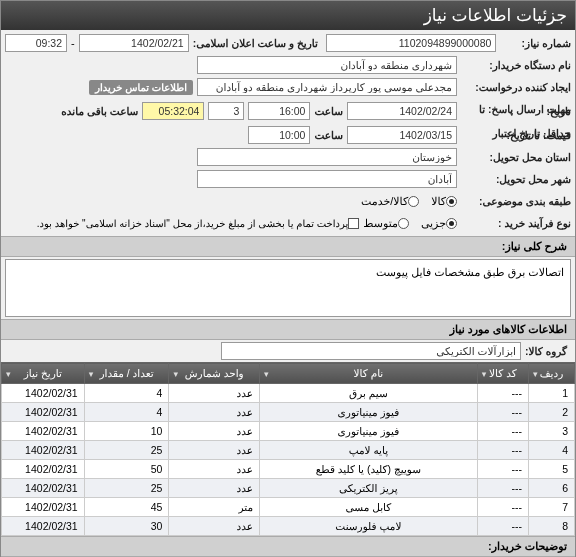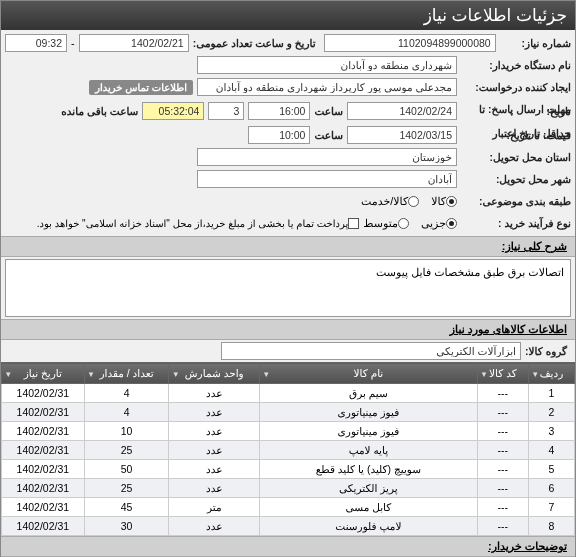--- a/index.html
+++ b/index.html
@@ -66,21 +66,20 @@
 }
 .chk {
   width:11px; height:11px; border:1px solid #555; display:inline-block; background:#fff;
 }
 .section-title {
   background: #d0d0d0;
   border-top: 1px solid #aaa;
   border-bottom: 1px solid #aaa;
   padding: 3px 8px;
   font-weight: bold;
-  text-decoration: underline;
 }
 .desc-box {
   background: #fff;
   border: 1px solid #999;
   margin: 2px 4px;
   padding: 6px;
   height: 58px;
   font-size: 11px;
 }
 table {
@@ -96,21 +95,20 @@
   font-weight: normal;
   position: relative;
 }
 th .arrow {
   position:absolute; left:4px; top:6px; color:#ddd; font-size:9px;
 }
 td {
   border: 1px solid #ccc;
   padding: 3px 6px;
   background: #fff;
-  text-align: center;
 }
 tr:nth-child(even) td { background: #eef0f4; }
 td.right { text-align: center; }
 .notes {
   padding: 6px 10px;
   font-size: 10.5px;
   line-height: 18px;
   background:#f0f0f0;
 }
 .note-line { display:flex; gap:4px; align-items:center; }
@@ -125,21 +123,21 @@
   <div class="header-bar">
     <span>جزئیات اطلاعات نیاز</span>
   </div>
 
   <div class="form-area">
 
     <div class="row">
       <span class="lbl lbl-w">شماره نیاز:</span>
       <input class="field f-long" readonly="" value="1102094899000080" style="">
       <span class="spacer"></span>
-      <span class="lbl">تاریخ و ساعت تعداد عمومی:</span>
+      <span class="lbl">تاریخ و ساعت اعلان اسلامی:</span>
       <input class="field f-med" readonly="" value="1402/02/21" style="">
       <span> - </span>
       <input class="field f-sm" readonly="" value="09:32" style="">
     </div>
 
     <div class="row">
       <span class="lbl lbl-w">نام دستگاه خریدار:</span>
       <input class="field f-long" readonly="" value="شهرداری منطقه دو آبادان" style="">
     </div>
 

